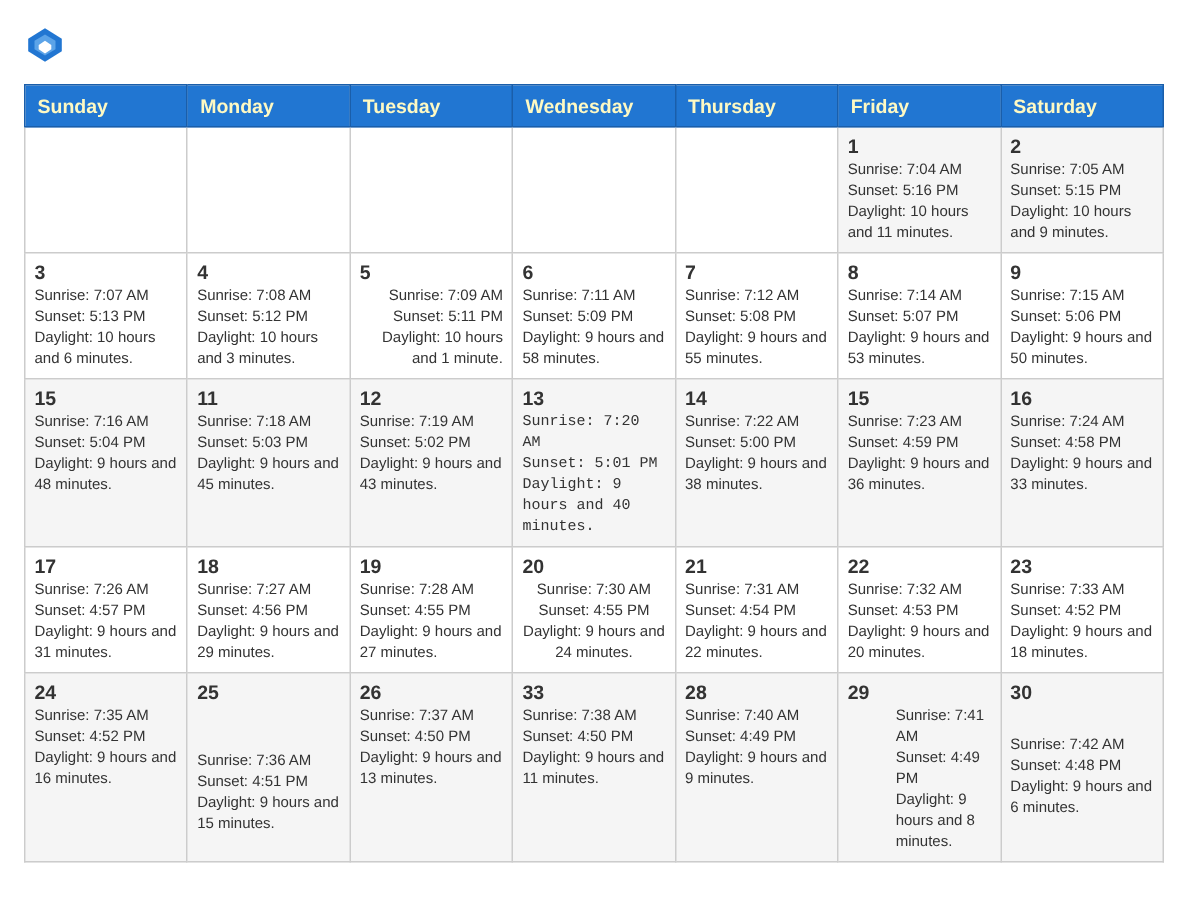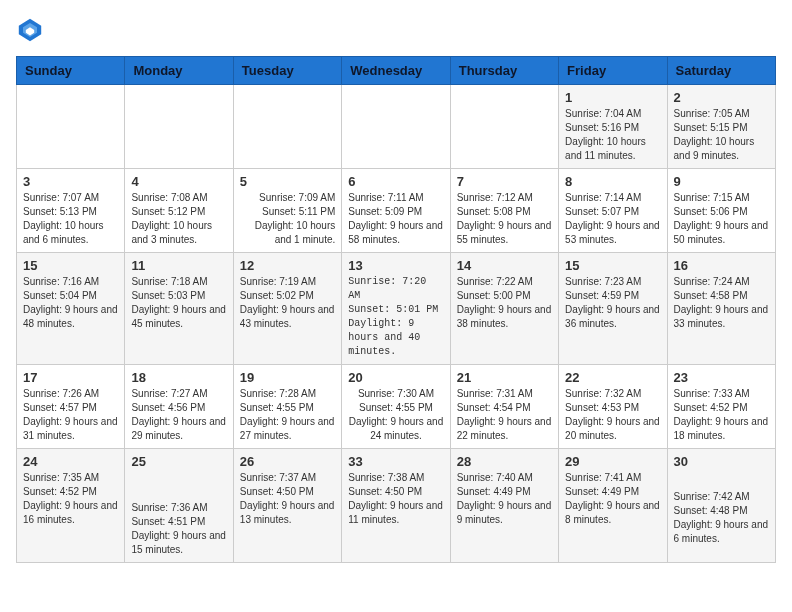--- a/index.html
+++ b/index.html
@@ -47,21 +47,21 @@
       font-size: 15px;
       color: #555;
     }
     .calendar {
       width: 100%;
       border-collapse: collapse;
       border: 1px solid #ccc;
     }
     .calendar th {
       background-color: #2176d2;
-      color: #0f172a;
+      color: #fef9c3;
       font-size: 13px;
       font-weight: bold;
       padding: 6px 8px;
       text-align: left;
       border: 1px solid #1a5eaa;
     }
     .calendar td {
       vertical-align: top;
       padding: 5px 6px;
       font-size: 10.5px;
@@ -301,21 +301,21 @@
 Daylight: 9 hours and 11 minutes.</div>
         </td>
         <td>
           <span class="day-num">28</span>
           <div class="day-info" style="white-space: pre-line;">Sunrise: 7:40 AM
 Sunset: 4:49 PM
 Daylight: 9 hours and 9 minutes.</div>
         </td>
         <td>
           <span class="day-num">29</span>
-          <div class="day-info" style="white-space: pre-line;">Sunrise: 7:41 AM
+          <div class="day-info" style="white-space: pre-line; margin-left: 32px;">Sunrise: 7:41 AM
 Sunset: 4:49 PM
 Daylight: 9 hours and 8 minutes.</div>
         </td>
         <td>
           <span class="day-num">30</span>
           <div class="day-info" style="white-space: pre-line; margin-top: 21px;">Sunrise: 7:42 AM
 Sunset: 4:48 PM
 Daylight: 9 hours and 6 minutes.</div>
         </td>
       </tr>

